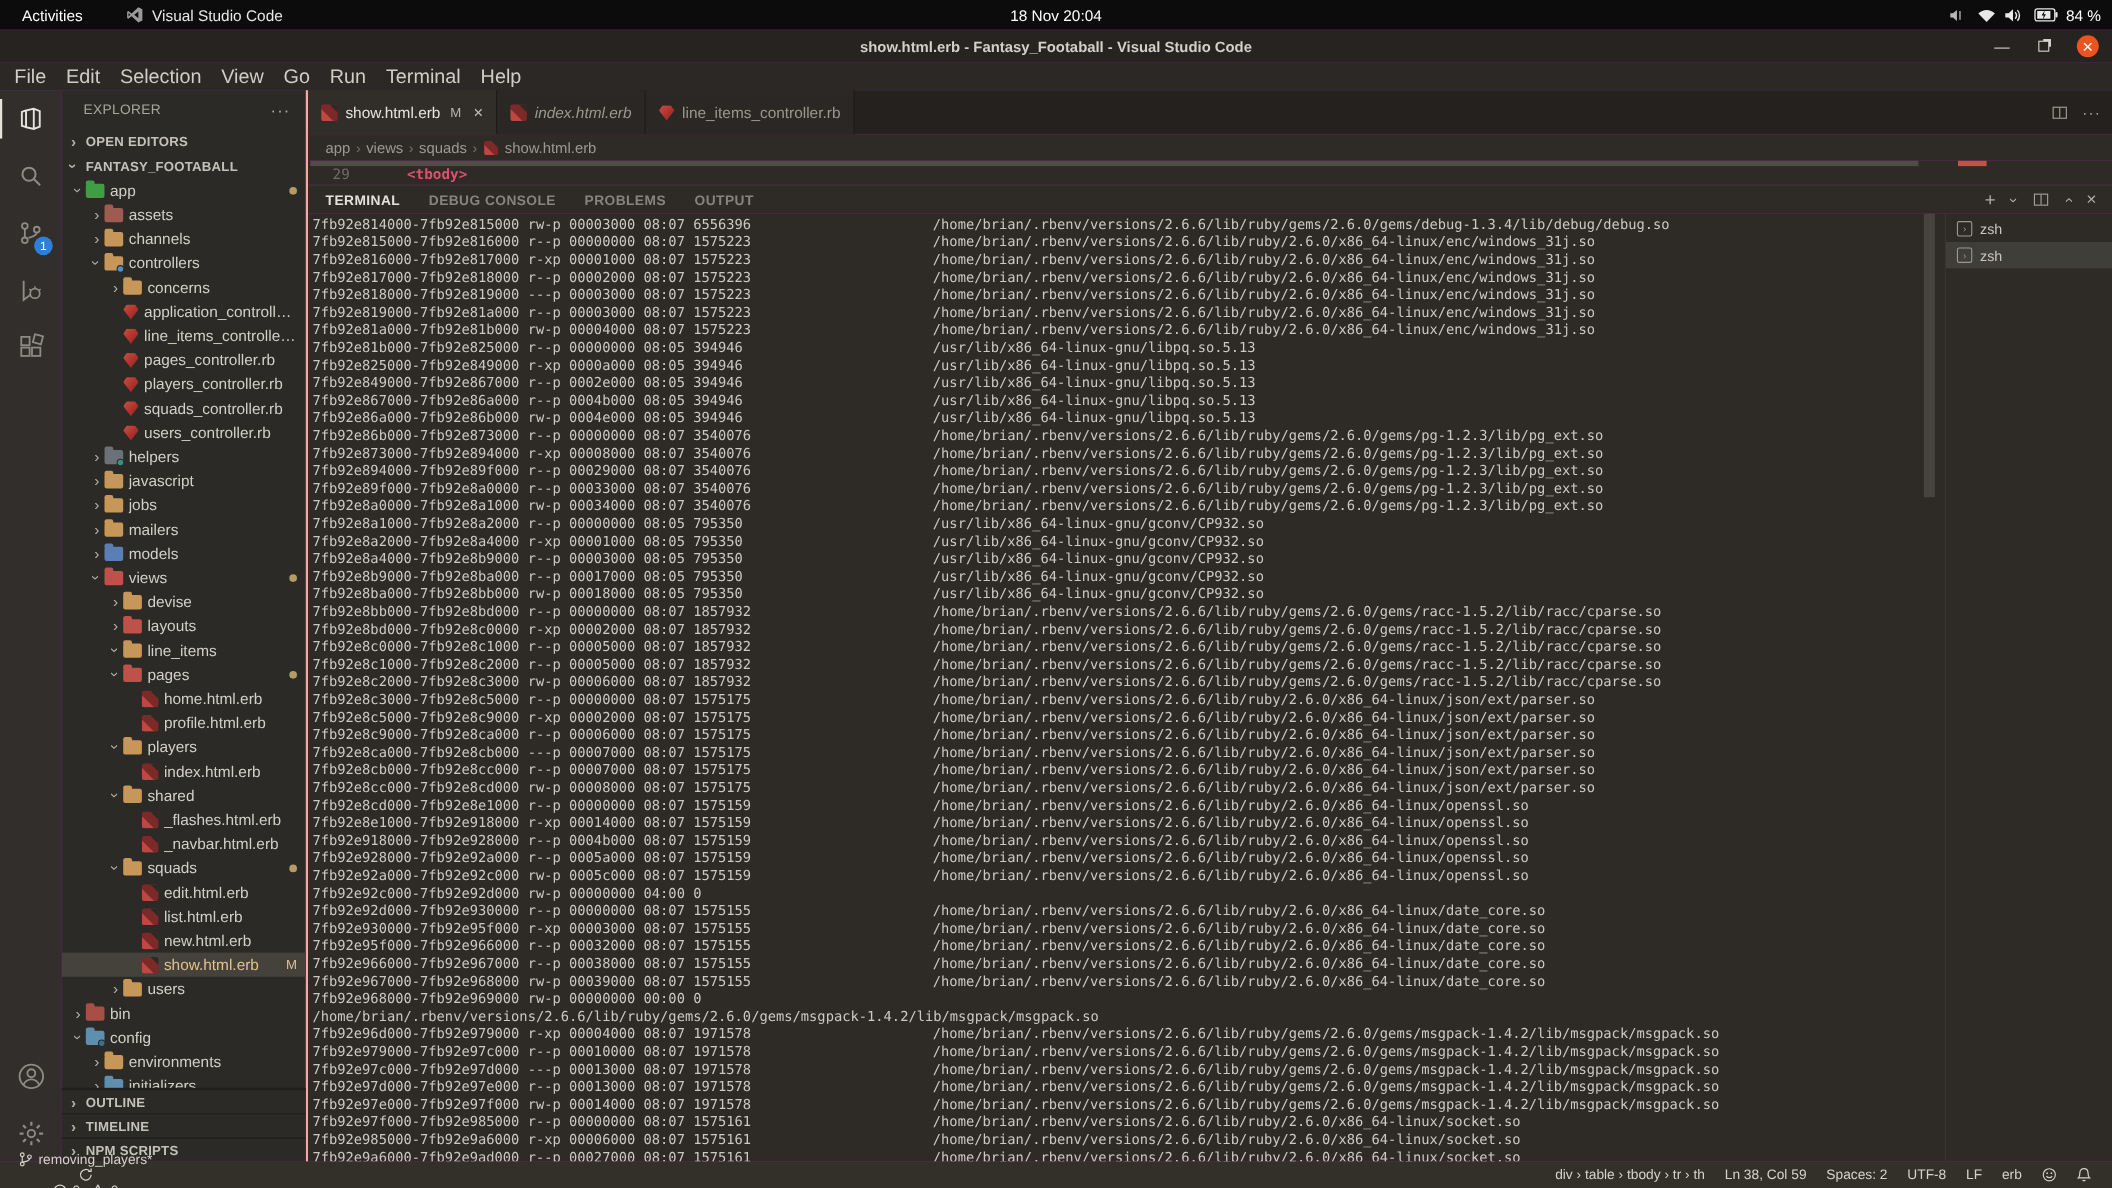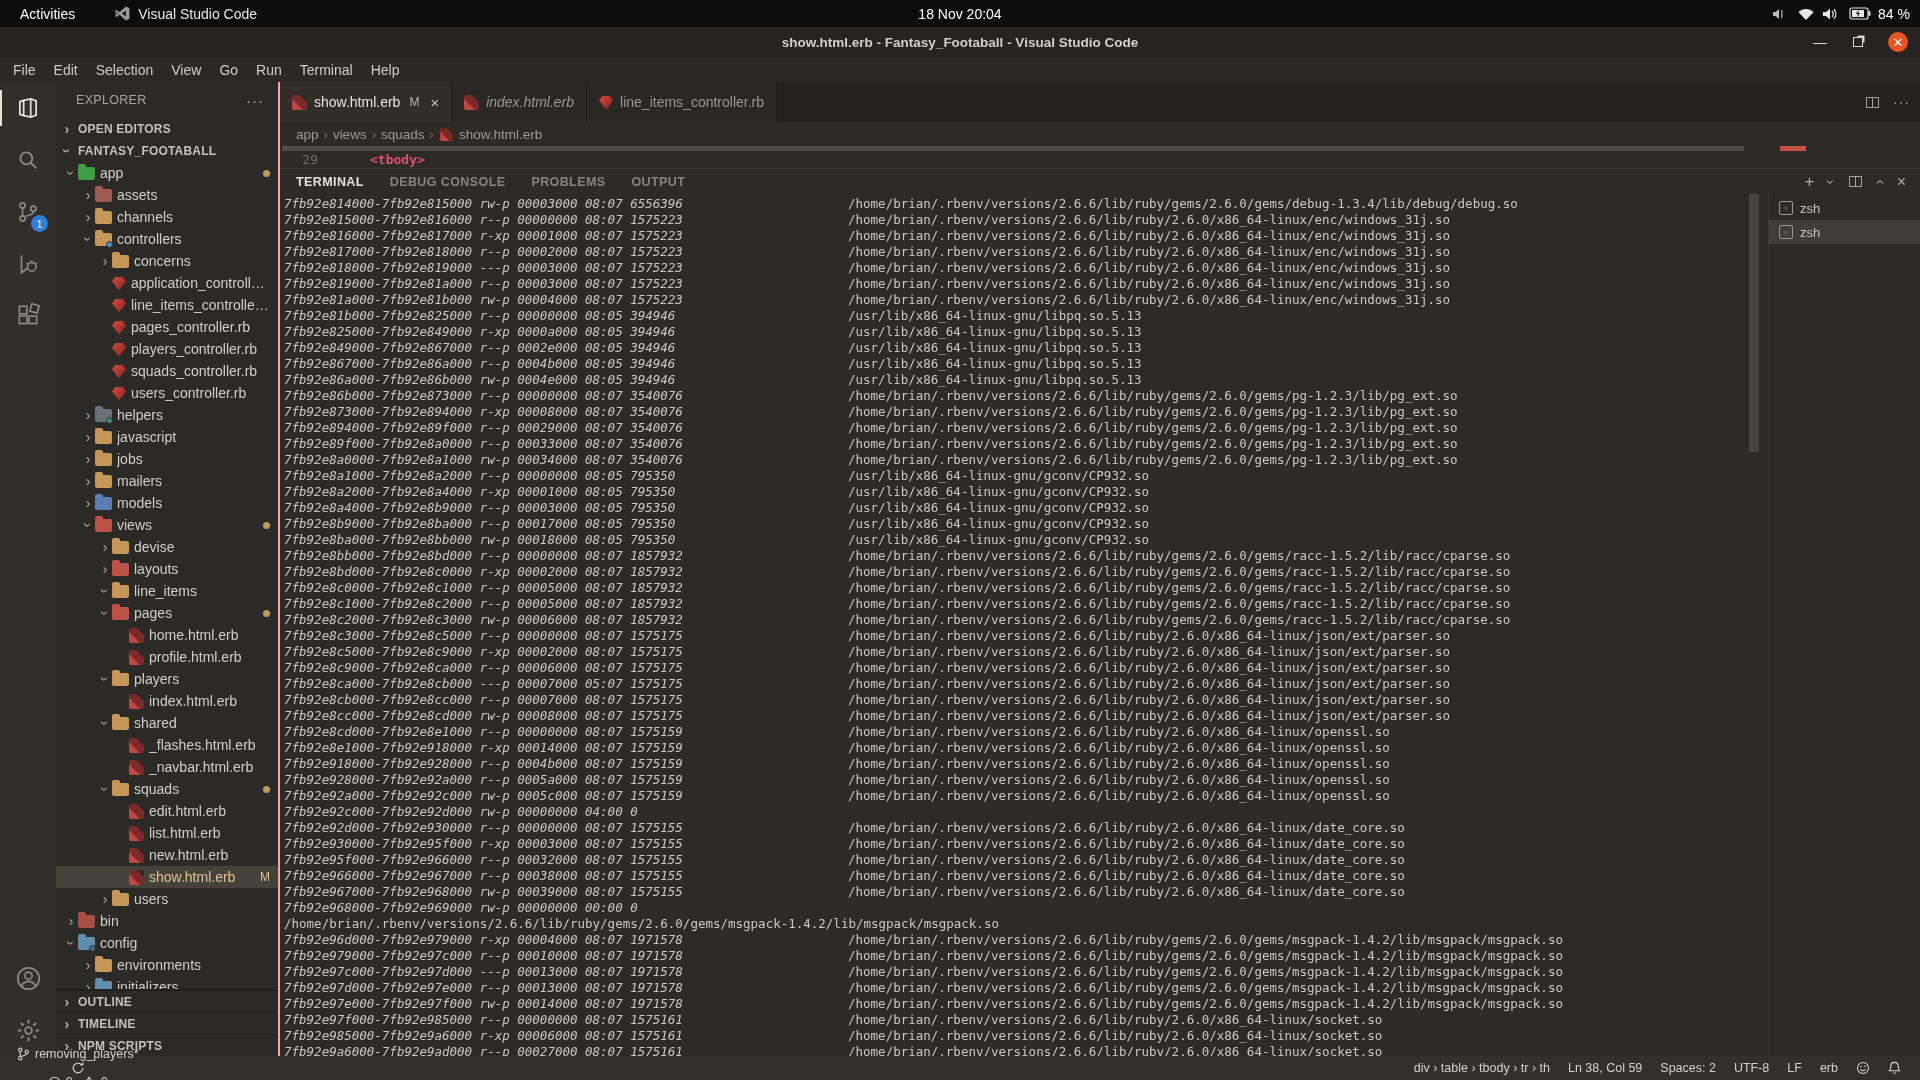--- a/index.html
+++ b/index.html
@@ -24,21 +24,21 @@
     display:flex; align-items:center; justify-content:center; }
   .title-text { font-size:13.5px; font-weight:bold; color:#d3d0ca; }
   .win-controls { position:absolute; right:12px; top:0; height:30px; display:flex; align-items:center; gap:22px; }
   .win-min, .win-restore { color:#d9d6d0; font-size:14px; width:16px; text-align:center; }
   .win-restore .box { display:inline-block; width:10px; height:10px; border:1.5px solid #d9d6d0; box-shadow:3px -3px 0 -1.5px #d9d6d0; }
   .win-close { width:20px; height:20px; border-radius:50%; background:#e95420; color:#fff; font-size:13px;
     display:flex; align-items:center; justify-content:center; line-height:1; }
   
   .menu-bar { position:absolute; top:57px; left:0; width:1920px; height:25px; background:#2b2825;
     display:flex; align-items:center; padding-left:4px; }
-  .menu-item { font-size:14px; color:#d0cdc7; padding:2px 9px; border-radius:4px; }
+  .menu-item { font-size:18px; color:#d0cdc7; padding:2px 9px; border-radius:4px; }
   
   .main { position:absolute; top:82px; left:0; width:1920px; height:974px; display:flex; }
   
   .activity-bar { width:56px; background:#312e2b; display:flex; flex-direction:column; align-items:center; flex-shrink:0; }
   .act-item { position:relative; width:56px; height:52px; display:flex; align-items:center; justify-content:center; color:#8e8b85; }
   .act-item.active { color:#e6e3dd; }
   .act-item.active::before { content:""; position:absolute; left:0; top:8px; bottom:8px; width:2px; background:#e6e3dd; }
   .act-spacer { flex:1; }
   .act-badge { position:absolute; right:8px; bottom:6px; background:#2f7fd6; color:#fff; border-radius:50%;
     width:17px; height:17px; font-size:11px; display:flex; align-items:center; justify-content:center; }
@@ -102,21 +102,21 @@
   .panel-tab { font-size:12.5px; font-weight:bold; letter-spacing:.4px; color:#87847e; margin-right:26px; }
   .panel-tab.active { color:#e4e1db; }
   .panel-actions { position:absolute; right:14px; display:flex; align-items:center; gap:15px; color:#b0ada6; font-size:14px; }
   .pa-chev { display:inline-block; transform:rotate(90deg); font-size:14px; }
   .pa-chev.up { transform:rotate(-90deg); }
   
   .panel-body { flex:1; position:relative; background:#2e2b27; overflow:hidden; }
   .terminal { position:absolute; top:2px; left:4px; right:172px; bottom:0; overflow:hidden;
     font-family:"DejaVu Sans Mono", monospace; font-size:12.5px; line-height:16px; color:#ccc9c1; white-space:nowrap; }
   .tl { display:flex; }
-  .tl-left { width:564px; flex-shrink:0;font-style:italic; }
+  .tl-left { width:564px; flex-shrink:0; }
   .vscroll { position:absolute; top:0; left:1469px; width:10px; height:258px; background:#47443f; }
   .term-list { position:absolute; top:0; right:0; width:152px; bottom:0; border-left:1px solid #3a3732; padding-top:2px; }
   .term-row { height:24px; display:flex; align-items:center; gap:7px; padding-left:10px; font-size:13px; color:#c9c6bf; }
   .term-row.selected { background:#403e38; }
   .term-ico { width:14px; height:14px; border:1px solid #9b988f; border-radius:2px; font-size:9px; line-height:12px; text-align:center; color:#9b988f; }
   
   .status-bar { position:absolute; left:0; bottom:0; width:1920px; height:24px; background:#33302a;
     display:flex; align-items:center; font-size:12.5px; color:#d5d2cb; padding:0 10px; }
   .st-item { display:flex; align-items:center; gap:5px; padding:0 7px; height:100%; }
   .st-left { display:flex; align-items:center;flex-direction:column; }
@@ -649,21 +649,21 @@
             </div>
             <div class="tl">
               <span class="tl-left">7fb92e8c5000-7fb92e8c9000 r-xp 00002000 08:07 1575175</span>
               <span class="tl-path">/home/brian/.rbenv/versions/2.6.6/lib/ruby/2.6.0/x86_64-linux/json/ext/parser.so</span>
             </div>
             <div class="tl">
               <span class="tl-left">7fb92e8c9000-7fb92e8ca000 r--p 00006000 08:07 1575175</span>
               <span class="tl-path">/home/brian/.rbenv/versions/2.6.6/lib/ruby/2.6.0/x86_64-linux/json/ext/parser.so</span>
             </div>
             <div class="tl">
-              <span class="tl-left">7fb92e8ca000-7fb92e8cb000 ---p 00007000 05:07 1575175</span>
+              <span class="tl-left">7fb92e8ca000-7fb92e8cb000 ---p 00007000 08:07 1575175</span>
               <span class="tl-path">/home/brian/.rbenv/versions/2.6.6/lib/ruby/2.6.0/x86_64-linux/json/ext/parser.so</span>
             </div>
             <div class="tl">
               <span class="tl-left">7fb92e8cb000-7fb92e8cc000 r--p 00007000 08:07 1575175</span>
               <span class="tl-path">/home/brian/.rbenv/versions/2.6.6/lib/ruby/2.6.0/x86_64-linux/json/ext/parser.so</span>
             </div>
             <div class="tl">
               <span class="tl-left">7fb92e8cc000-7fb92e8cd000 rw-p 00008000 08:07 1575175</span>
               <span class="tl-path">/home/brian/.rbenv/versions/2.6.6/lib/ruby/2.6.0/x86_64-linux/json/ext/parser.so</span>
             </div>

